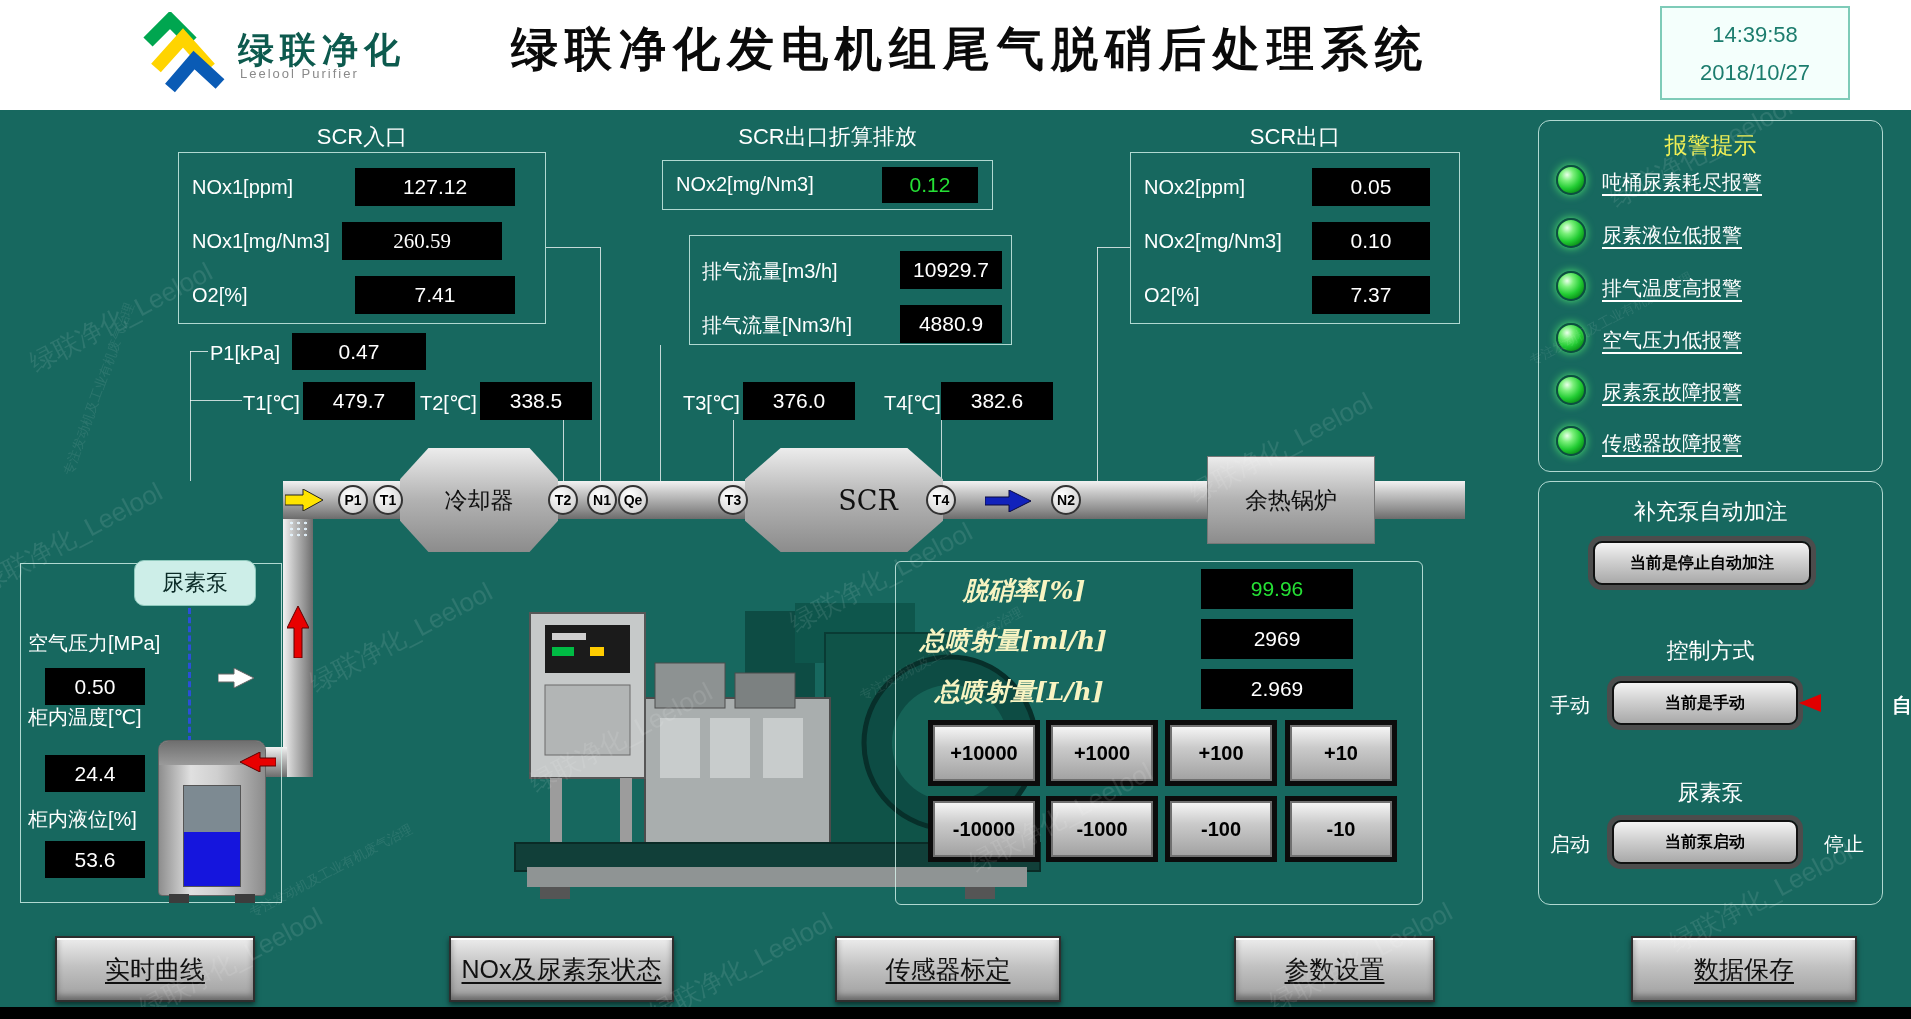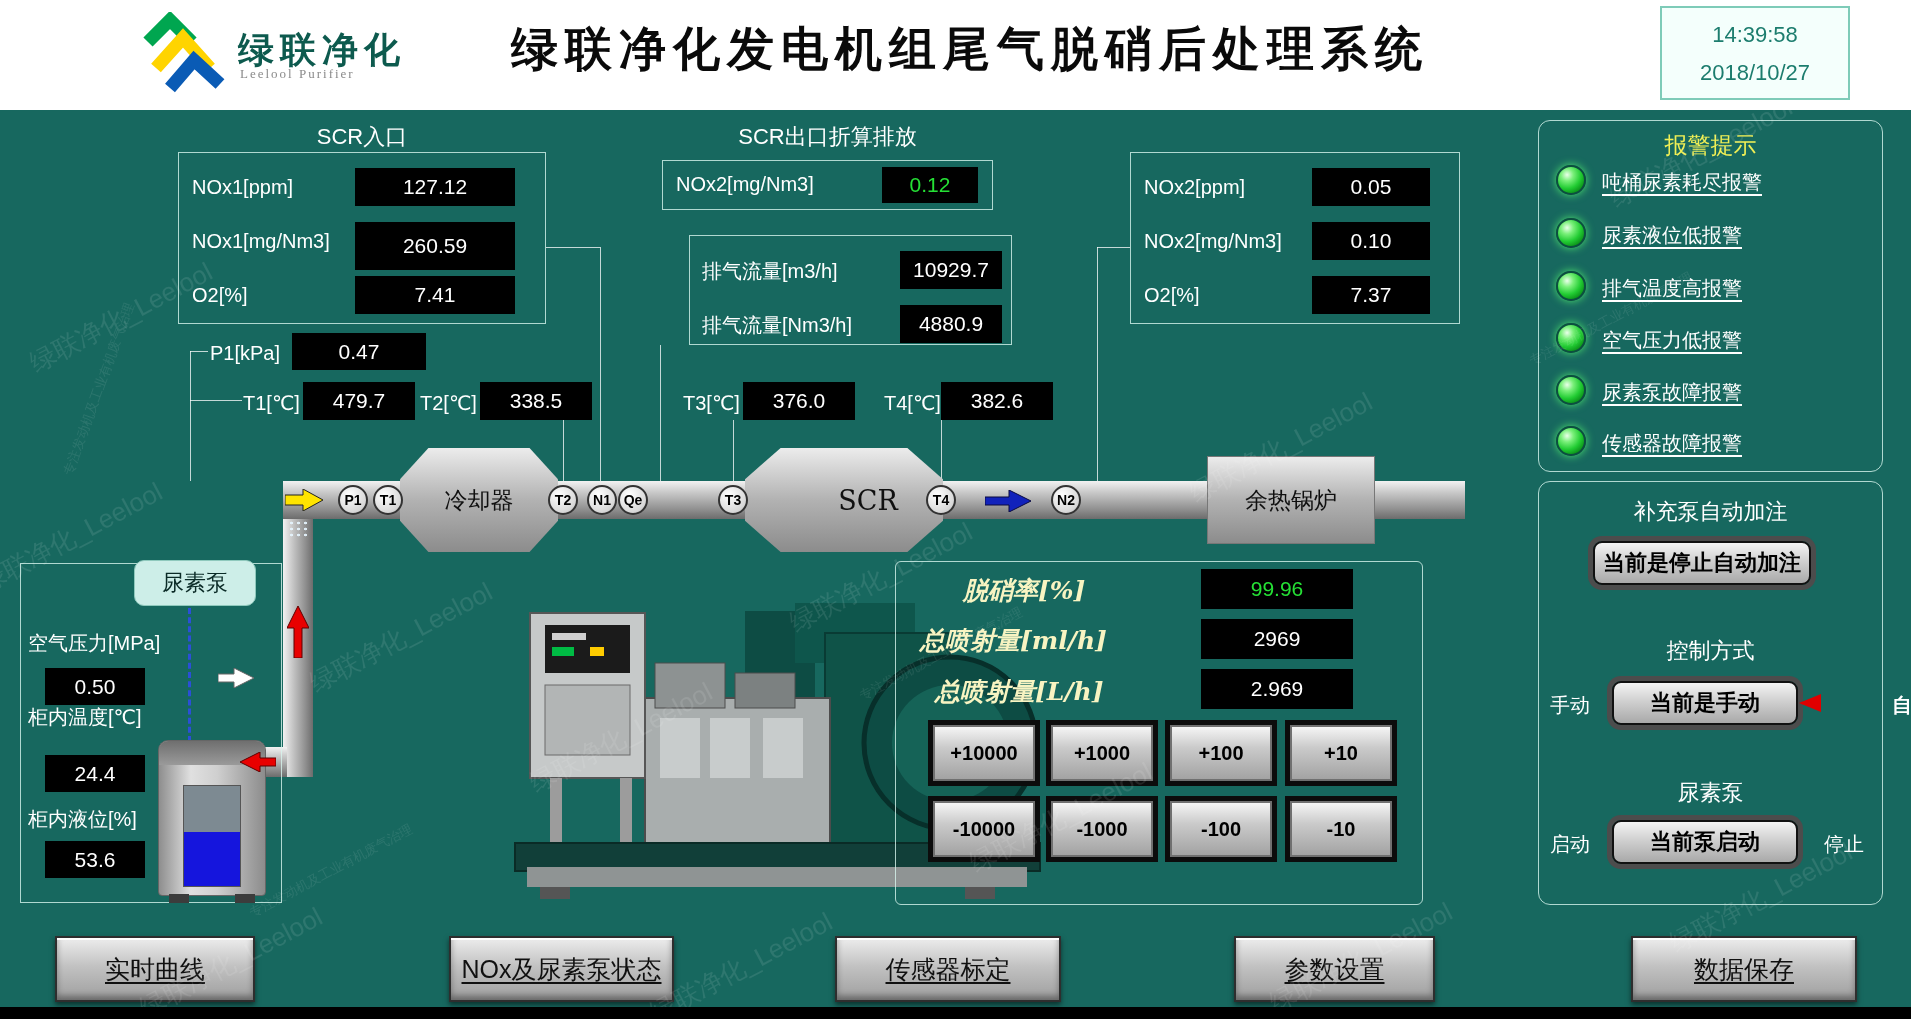--- a/index.html
+++ b/index.html
@@ -3,21 +3,21 @@
 <meta charset="utf-8">
 <style>
   * { margin:0; padding:0; box-sizing:border-box; }
   html,body { width:1911px; height:1019px; }
   body { font-family:"Liberation Sans","DejaVu Sans",sans-serif; }
   .stage { position:relative; width:1911px; height:1019px; background:#17685f; overflow:hidden; }
 
   
   .header { position:absolute; left:0; top:0; width:1911px; height:110px; background:#ffffff; z-index:6; }
   .brand { position:absolute; left:238px; top:26px; font-size:36px; font-weight:bold; letter-spacing:6px; color:#0d5a4e; }
-  .brand-sub { position:absolute; left:240px; top:66px; font-size:13px; letter-spacing:2px; color:#8a8a8a;font-family:Liberation Serif, serif; }
+  .brand-sub { position:absolute; left:240px; top:66px; font-size:13px; letter-spacing:2px; color:#8a8a8a; }
   .main-title { position:absolute; left:420px; top:18px; width:1100px; text-align:center; font-family:"DejaVu Serif","Liberation Serif",serif; font-size:47px; font-weight:bold; letter-spacing:7px; color:#0a0a0a; }
   .clock { position:absolute; left:1660px; top:6px; width:190px; height:94px; background:#f4fffc; border:2px solid #7ecbb8; color:#1c7d6e; text-align:center; }
   .clock .t { margin-top:14px; font-size:22px; }
   .clock .d { margin-top:12px; font-size:22px; }
 
   
   .abs { position:absolute; }
   .lbl { position:absolute; color:#ffffff; font-size:20px; white-space:nowrap; z-index:3; }
   .vbox { position:absolute; background:#000000; color:#ffffff; display:flex; align-items:center; justify-content:center; font-size:21px; z-index:3; }
   .vbox.green { color:#25e035; }
@@ -27,21 +27,21 @@
 
   
   .led { position:absolute; width:30px; height:30px; border-radius:50%; border:2px solid #0c4f3f;
          background:radial-gradient(circle at 35% 30%, #eaffea 0%, #7af07a 25%, #22cc33 55%, #0a8f18 80%, #067010 100%);
          box-shadow:0 0 9px rgba(90,255,110,.85); z-index:3; }
   .alarm-text { position:absolute; color:#ffffff; font-size:20px; text-decoration:underline; text-underline-offset:5px; white-space:nowrap; z-index:3; }
 
   
   .cbtn { position:absolute; border-radius:9px; background:linear-gradient(180deg,#f4f4f4,#d0d0d0 45%,#a9a9a9);
           border:2px solid #111; box-shadow:0 0 0 5px #4c4c4c; display:flex; align-items:center; justify-content:center;
-          font-family:"DejaVu Serif","Liberation Serif",serif; font-weight:bold; font-size:22px; color:#000; cursor:pointer; z-index:3; }
+          font-family:"DejaVu Serif","Liberation Serif",serif; font-weight:bold; font-size:16px; color:#000; cursor:pointer; z-index:3; }
   .adj { position:absolute; width:102px; height:56px; background:linear-gradient(180deg,#f5f5f5,#cacaca 40%,#a3a3a3);
          border:2px solid #707070; box-shadow:0 0 0 5px #0c0c0c; display:flex; align-items:center; justify-content:center;
          font-size:20px; font-weight:bold; color:#000; cursor:pointer; z-index:3; }
   .navbtn { position:absolute; top:936px; height:66px; background:linear-gradient(180deg,#ededed,#c2c2c2 45%,#9e9e9e);
             border:2px solid #2e2e2e; box-shadow:inset 0 2px 0 #fff, inset 0 -4px 6px rgba(0,0,0,.35), 0 3px 5px rgba(0,0,0,.5);
             display:flex; align-items:center; justify-content:center; font-size:25px; color:#101010;
             text-decoration:underline; text-underline-offset:4px; cursor:pointer; z-index:4; }
 
   
   .pipe-h { position:absolute; background:linear-gradient(180deg,#f2f2f2,#c9c9c9 30%,#8f8f8f 75%,#6c6c6c); z-index:1; }
@@ -110,34 +110,35 @@
   <div class="wm small" style="left:8px; top:380px; transform:rotate(-70deg);">专注发动机及工业有机废气治理</div>
   <div class="wm small" style="left:240px; top:862px;">专注发动机及工业有机废气治理</div>
   <div class="wm small" style="left:850px; top:645px;">专注发动机及工业有机废气治理</div>
   <div class="wm small" style="left:1520px; top:310px;">专注发动机及工业有机废气治理</div>
 
   <div class="ptitle" style="left:178px; top:122px; width:368px;">SCR入口</div>
   <div class="panel" style="left:178px; top:152px; width:368px; height:172px;"></div>
   <div class="lbl" style="left:192px; top:176px;">NOx1[ppm]</div>
   <div class="vbox" style="left:355px; top:168px; width:160px; height:38px;">127.12</div>
   <div class="lbl" style="left:192px; top:230px;">NOx1[mg/Nm3]</div>
-  <div class="vbox" style="left:355px; top:222px; width:160px; height:48px;">260.59</div>
+  <div class="vbox" style="left:342px; top:222px; width:160px; height:38px;font-family:Liberation Serif, serif;">260.59</div>
   <div class="lbl" style="left:192px; top:284px;">O2[%]</div>
   <div class="vbox" style="left:355px; top:276px; width:160px; height:38px;">7.41</div>
 
   <div class="ptitle" style="left:662px; top:122px; width:331px;">SCR出口折算排放</div>
   <div class="panel" style="left:662px; top:160px; width:331px; height:50px;"></div>
   <div class="lbl" style="left:676px; top:173px;">NOx2[mg/Nm3]</div>
   <div class="vbox green" style="left:882px; top:167px; width:96px; height:36px;">0.12</div>
   <div class="panel" style="left:689px; top:235px; width:323px; height:110px;"></div>
   <div class="lbl" style="left:702px; top:258px;">排气流量[m3/h]</div>
   <div class="vbox" style="left:900px; top:251px; width:102px; height:38px;">10929.7</div>
   <div class="lbl" style="left:702px; top:312px;">排气流量[Nm3/h]</div>
   <div class="vbox" style="left:900px; top:305px; width:102px; height:38px;">4880.9</div>
 
+  <div class="ptitle" style="left:1130px; top:122px; width:330px;">SCR出口</div>
   <div class="panel" style="left:1130px; top:152px; width:330px; height:172px;"></div>
   <div class="lbl" style="left:1144px; top:176px;">NOx2[ppm]</div>
   <div class="vbox" style="left:1312px; top:168px; width:118px; height:38px;">0.05</div>
   <div class="lbl" style="left:1144px; top:230px;">NOx2[mg/Nm3]</div>
   <div class="vbox" style="left:1312px; top:222px; width:118px; height:38px;">0.10</div>
   <div class="lbl" style="left:1144px; top:284px;">O2[%]</div>
   <div class="vbox" style="left:1312px; top:276px; width:118px; height:38px;">7.37</div>
 
   <div class="panel" style="left:1538px; top:120px; width:345px; height:352px; border-radius:12px;"></div>
   <div class="ptitle" style="left:1538px; top:130px; width:345px; color:#f0ef55; font-size:23px;">报警提示</div>

